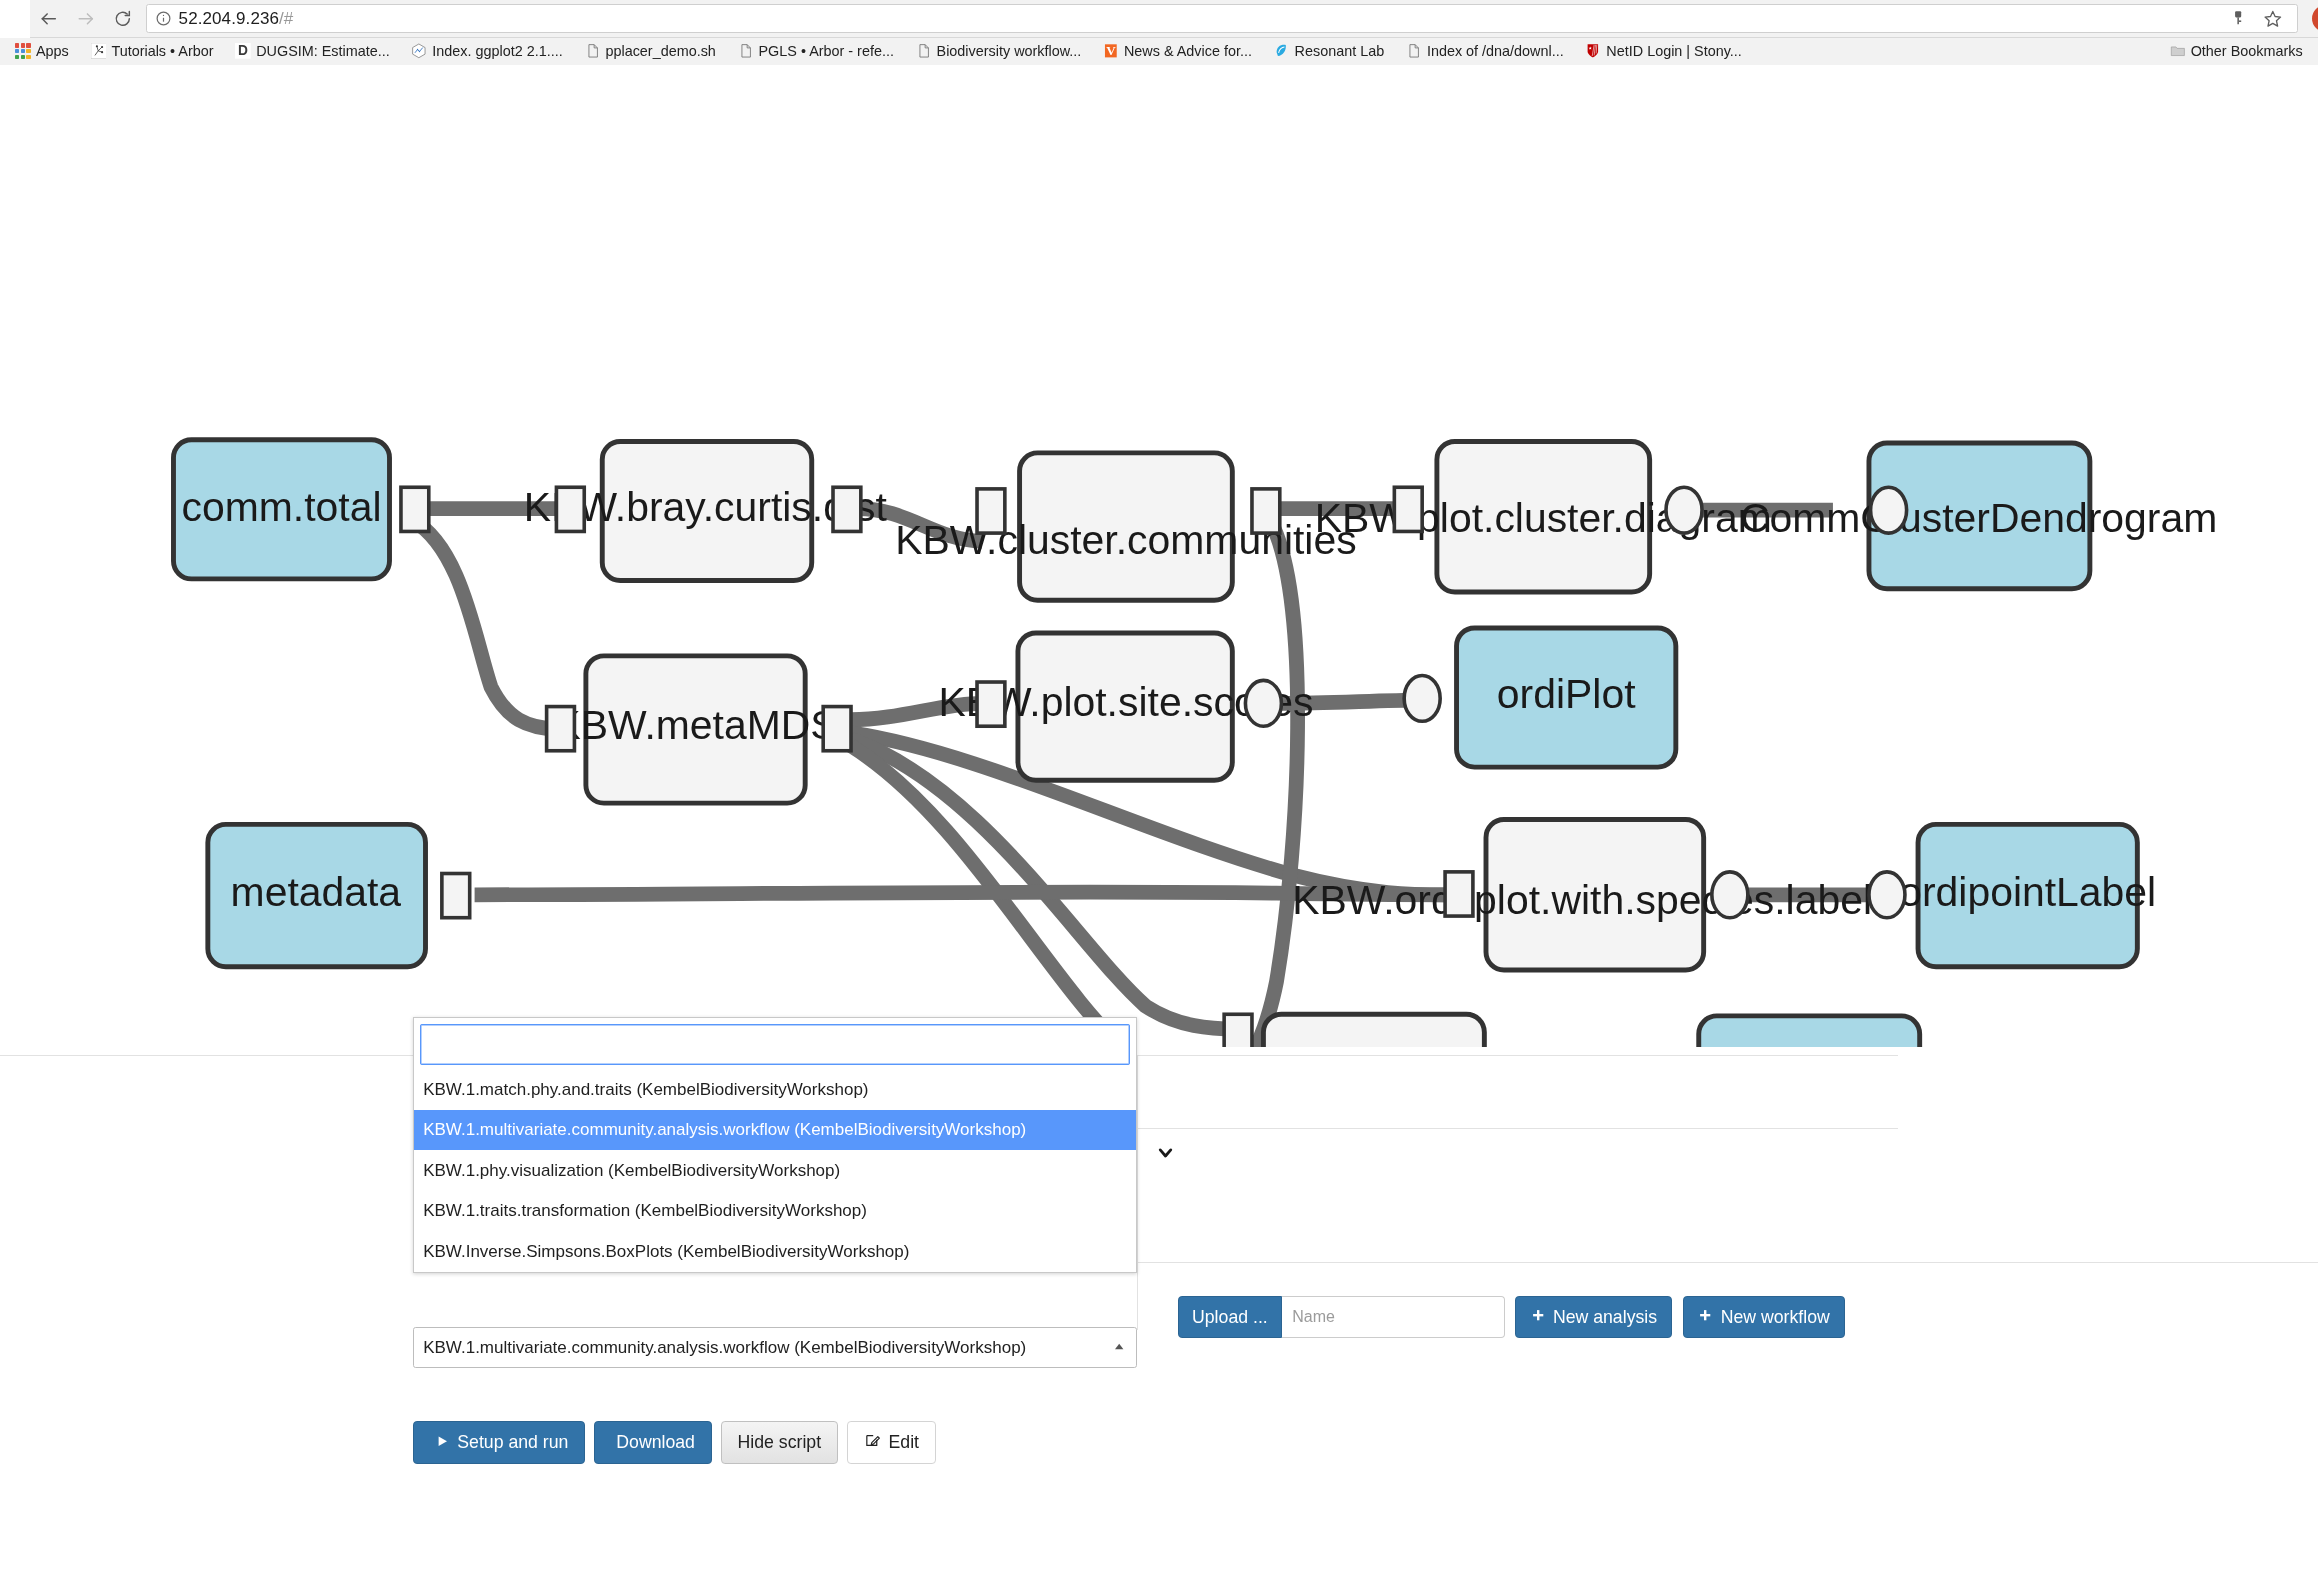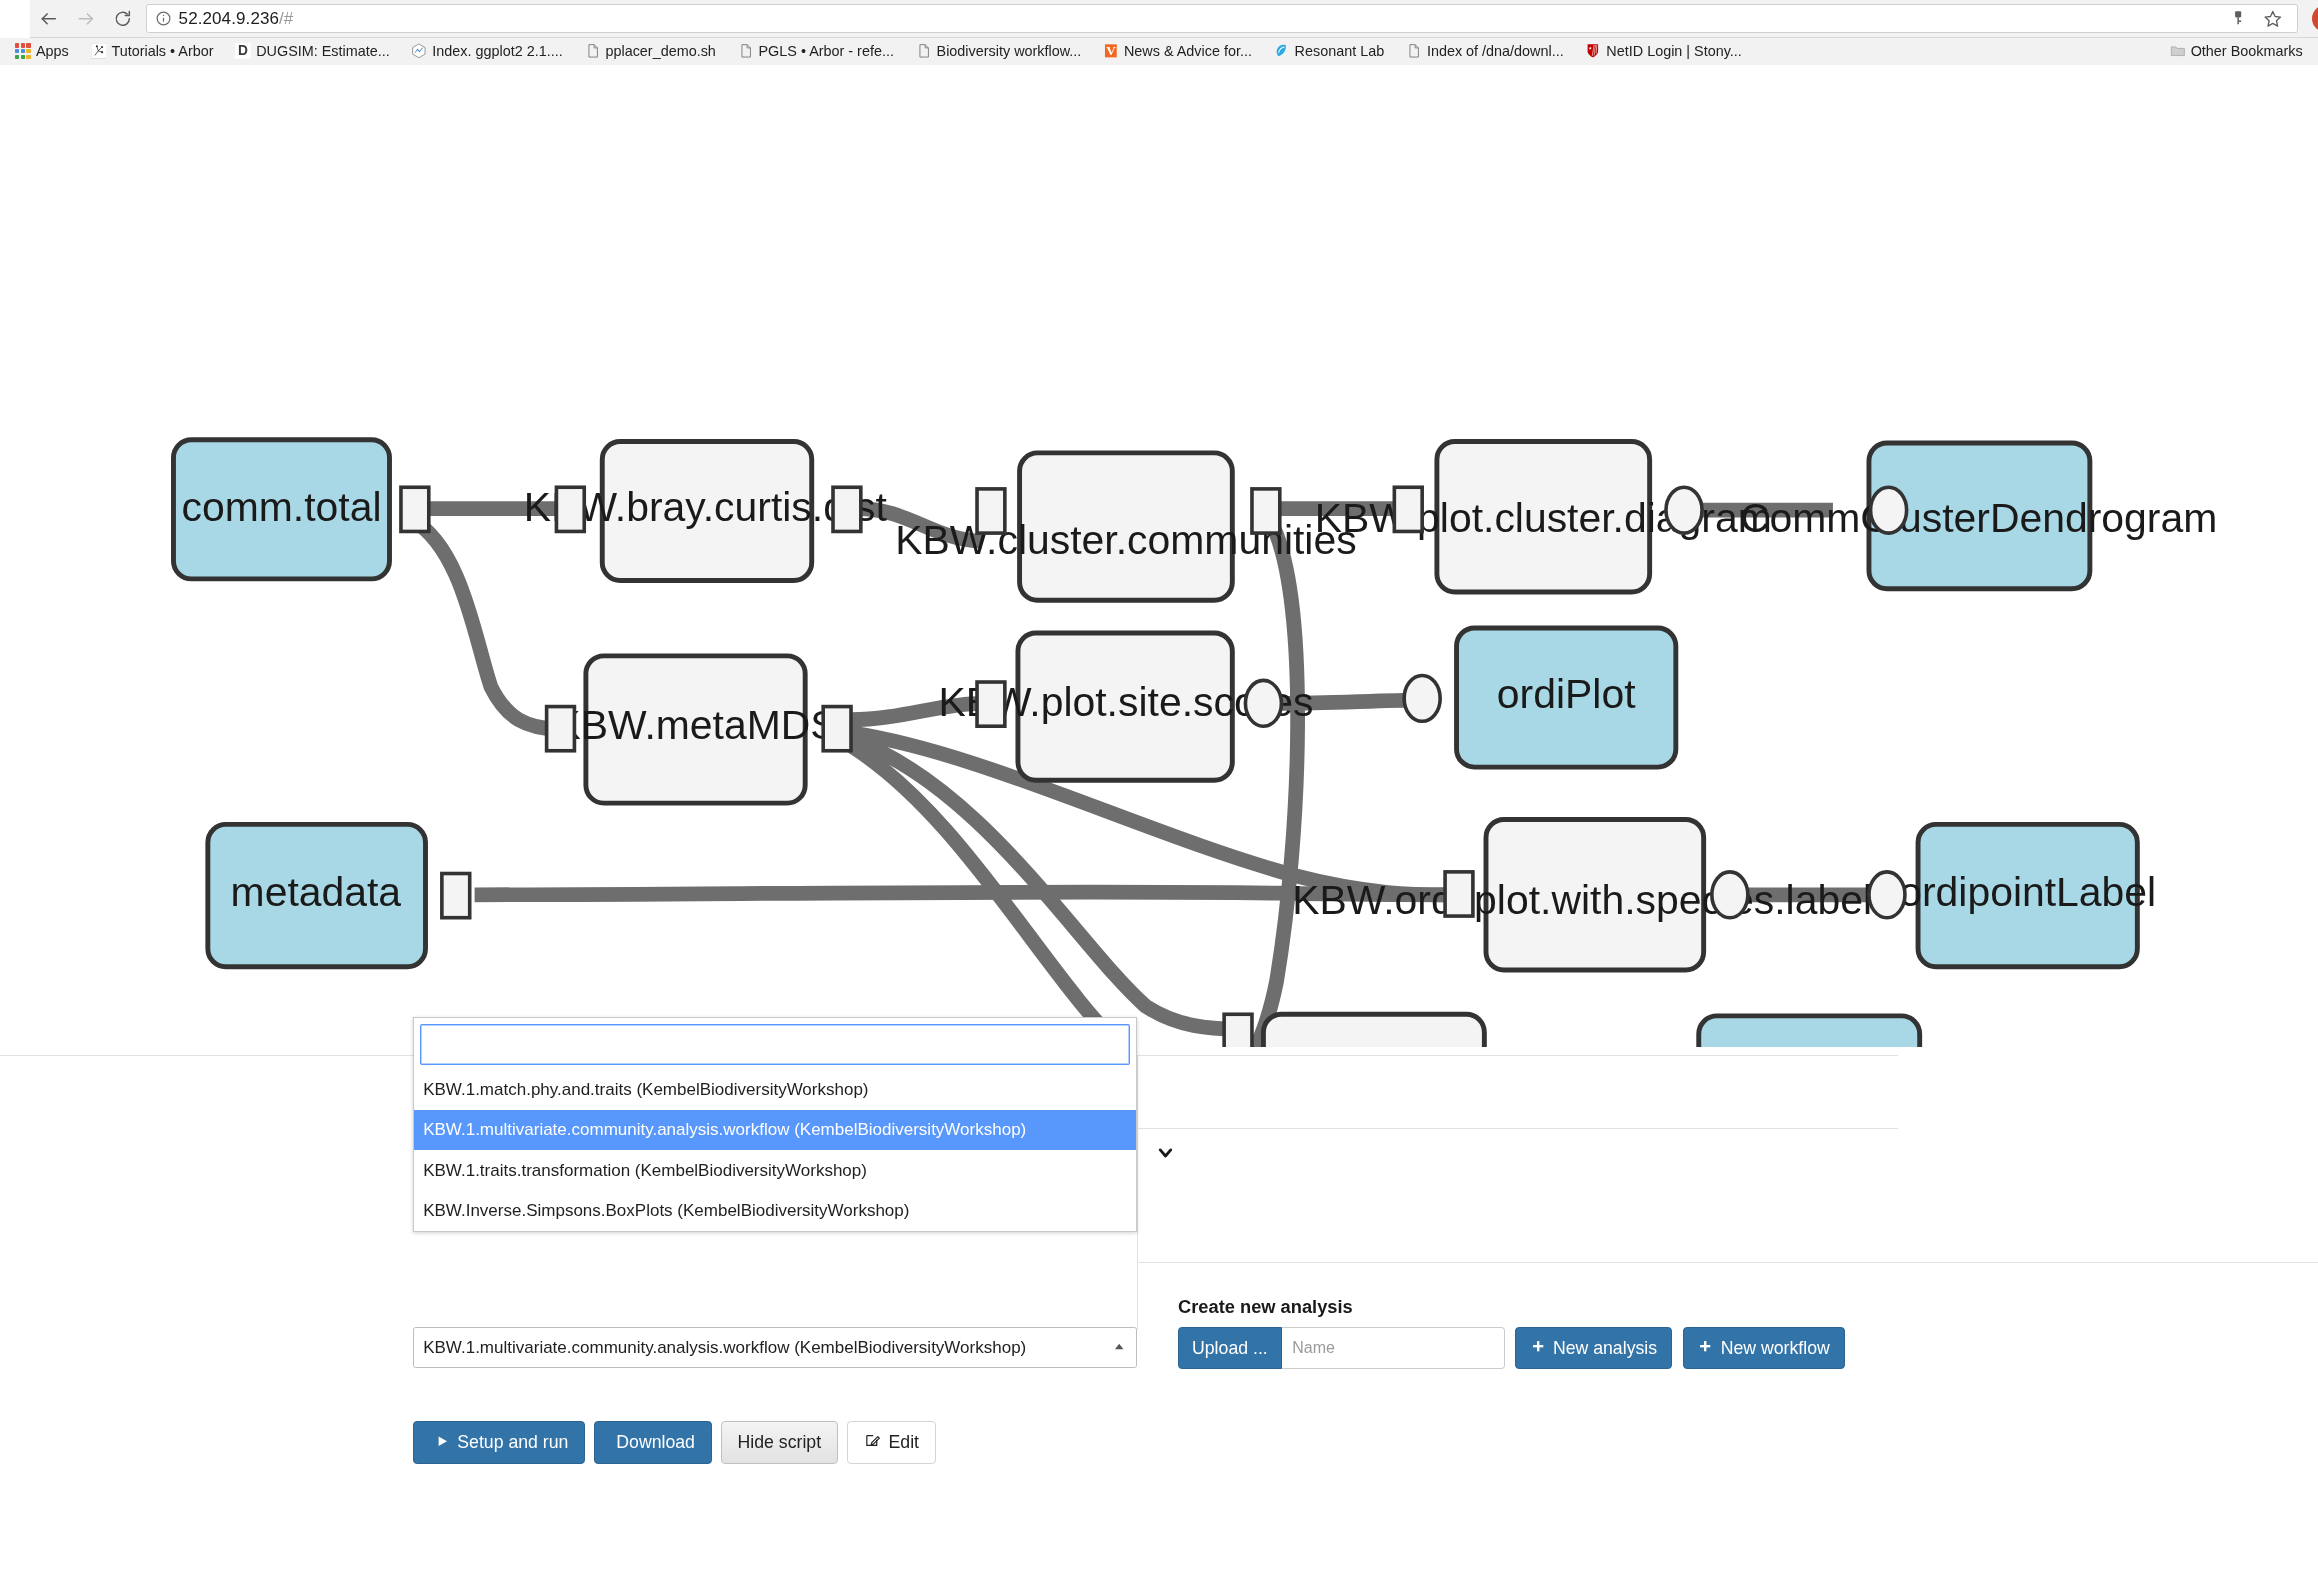--- a/index.html
+++ b/index.html
@@ -489,20 +489,21 @@
       </svg>
   </div>
 
   <div class="dd-panel">
     <div class="dd-search-wrap">
       <input class="dd-search" type="text" value="" placeholder="" style="">
     </div>
     <ul class="dd-list">
       <li class="dd-item">KBW.1.match.phy.and.traits (KembelBiodiversityWorkshop)</li>
       <li class="dd-item selected">KBW.1.multivariate.community.analysis.workflow (KembelBiodiversityWorkshop)</li>
+      <li class="dd-item">KBW.1.phy.visualization (KembelBiodiversityWorkshop)</li>
       <li class="dd-item">KBW.1.traits.transformation (KembelBiodiversityWorkshop)</li>
       <li class="dd-item">KBW.Inverse.Simpsons.BoxPlots (KembelBiodiversityWorkshop)</li>
     </ul>
   </div>
 
   <div class="wf-select">
     <span class="wf-select-text">KBW.1.multivariate.community.analysis.workflow (KembelBiodiversityWorkshop)</span>
     <span class="wf-select-arrow">
       <svg width="14.4" height="14.4" viewBox="0 0 24 24">
           <polygon points="12,8 19,17 5,17" fill="#555555"></polygon>
@@ -530,21 +531,20 @@
         <svg width="17" height="17" viewBox="0 0 24 24" fill="none" stroke="#222" stroke-width="1.7" stroke-linejoin="round">
             <path d="M4 5 h9 M4 5 v14 h14 v-8"></path>
             <path d="M11 15 l8.5 -8.5 2.2 2.2 L13.2 17.2 L10.3 17.9 Z" fill="none"></path>
           </svg>
       </span>
       <span>Edit</span>
     </div>
   </div>
 
   <div class="cna">
-    <div class="cna-title">Create new analysis</div>
     <div class="cna-row">
       <div class="cna-upload">
         <span>Upload ...</span>
       </div>
       <input class="cna-name" type="text" value="" placeholder="Name" style="">
       <div class="cna-btn">
         <span>
           <svg width="14.4" height="14.4" viewBox="0 0 24 24">
               <rect x="10" y="3.5" width="4" height="17" fill="#ffffff"></rect>
               <rect x="3.5" y="10" width="17" height="4" fill="#ffffff"></rect>

